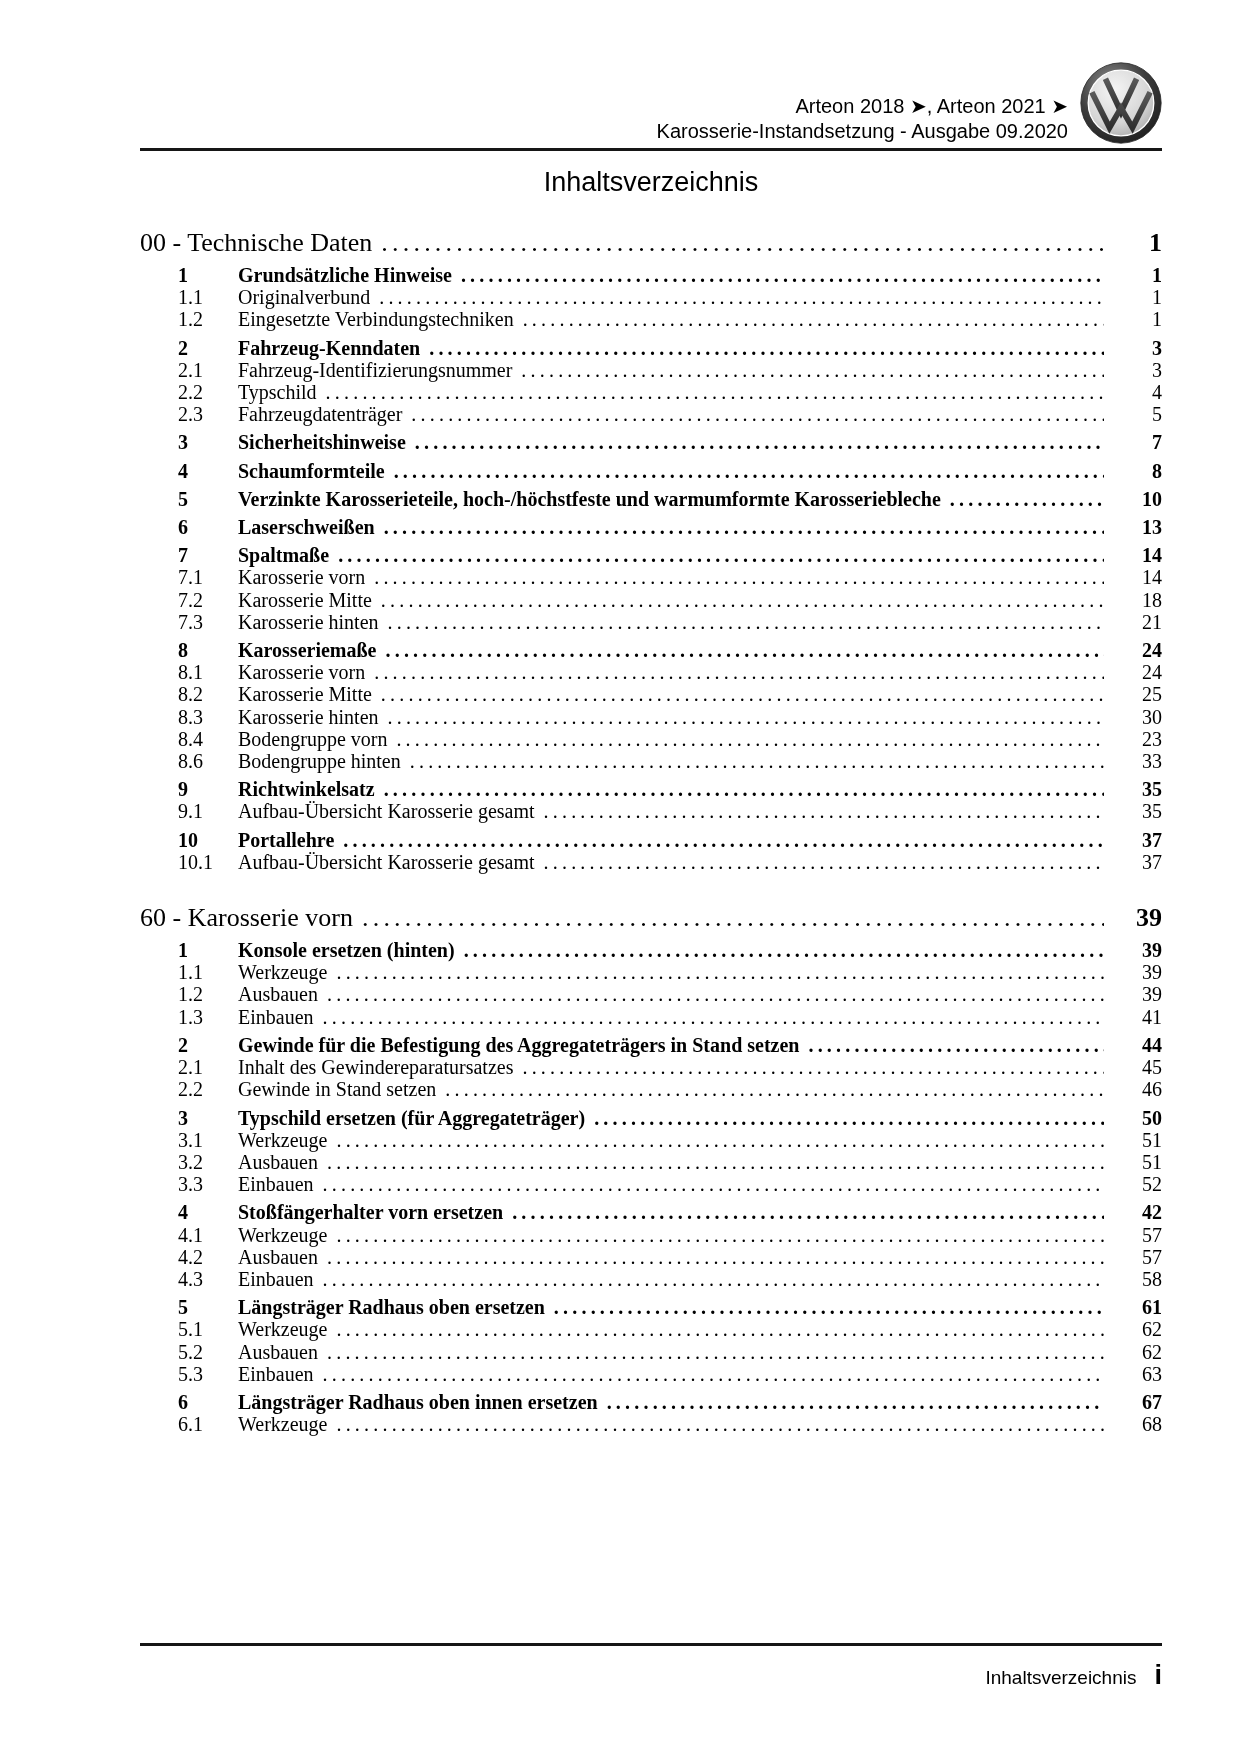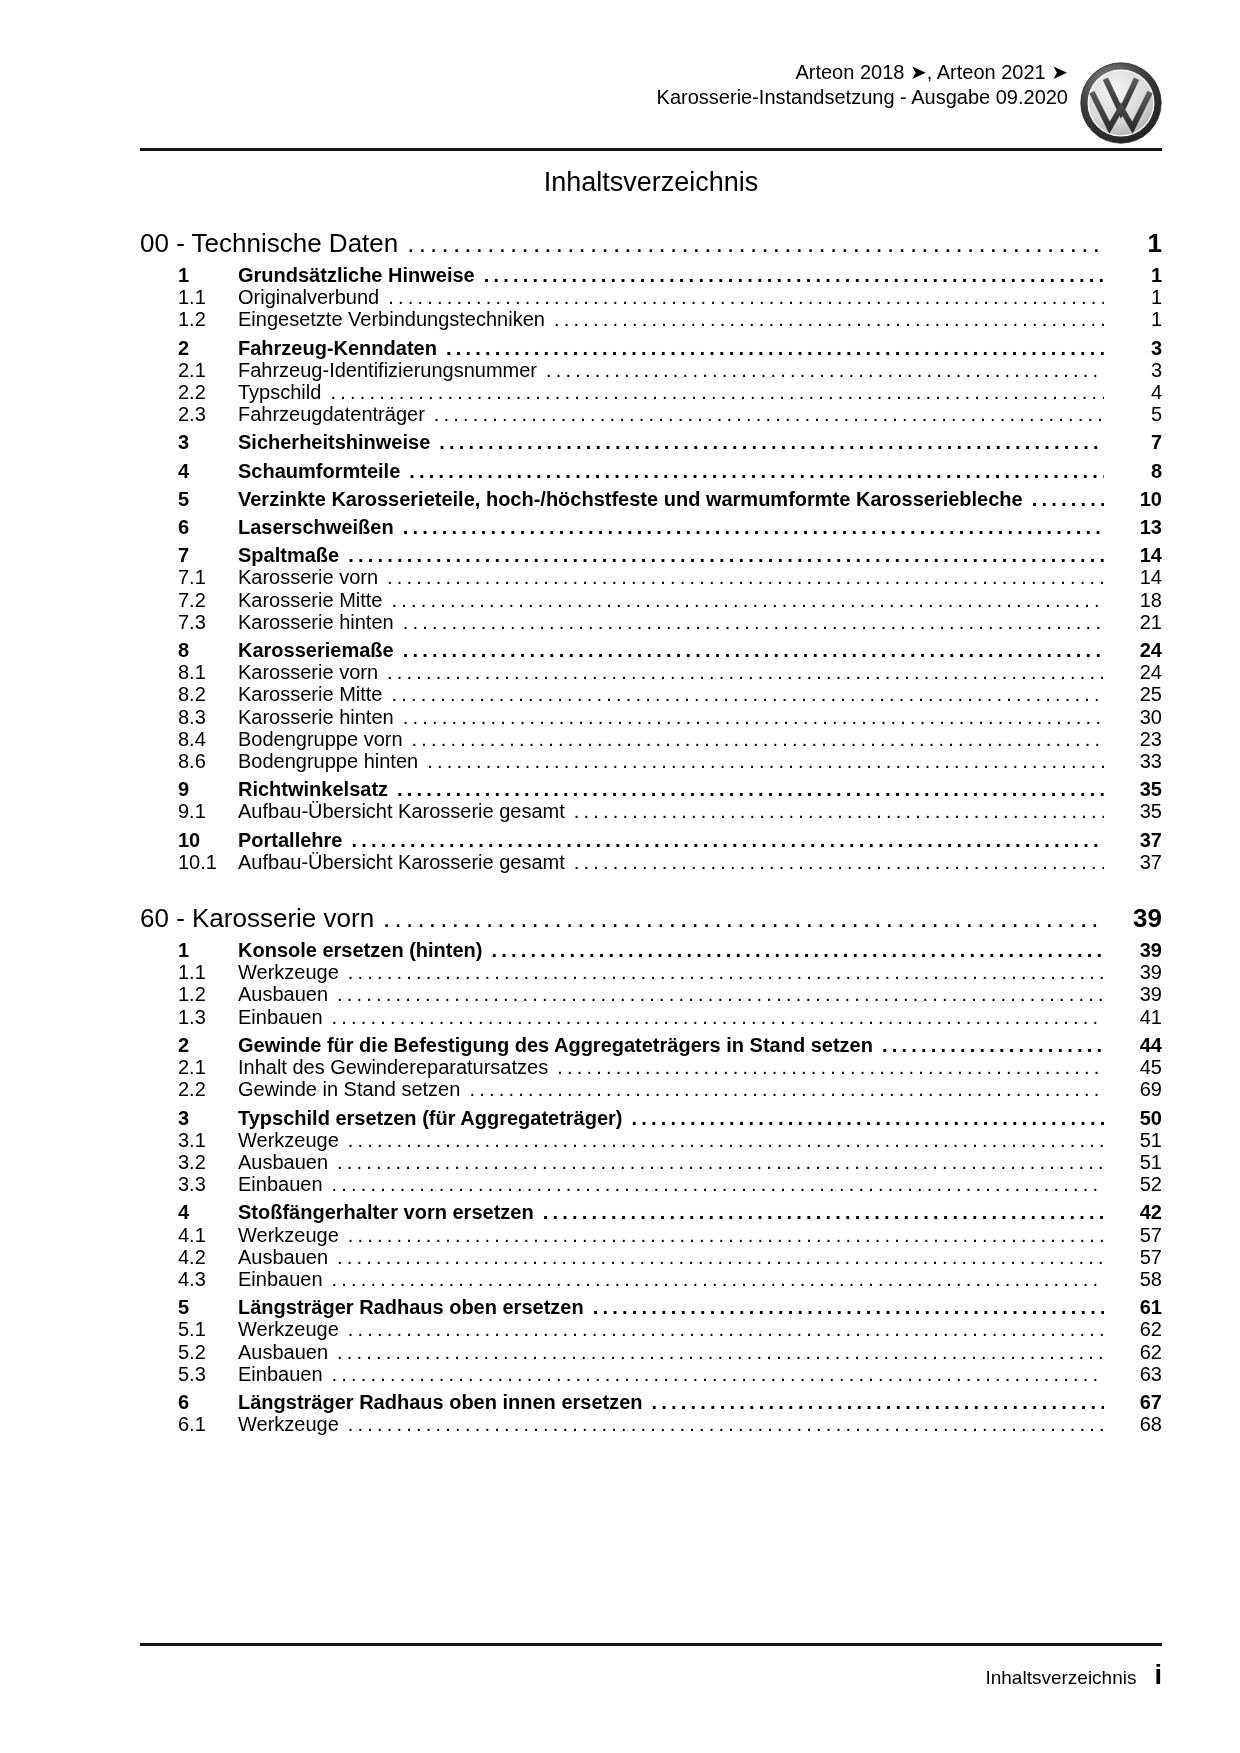--- a/index.html
+++ b/index.html
@@ -7,31 +7,31 @@
     position:relative;
     width:1240px;height:1753px;
     background:#ffffff;
     font-family:"Liberation Sans", sans-serif;
     color:#000;
     overflow:hidden;
   }
   .content{position:absolute;left:140px;right:78px;top:0;}
 
   
-  .header{display:flex;justify-content:flex-end;gap:12px;padding-top:60px;}
+  .header{display:flex;justify-content:flex-end;align-items:flex-end;gap:12px;padding-top:60px;}
   .header-text{text-align:right;font-size:20px;line-height:25px;padding-bottom:2px;}
   .logo{width:82px;height:86px;flex:0 0 auto;}
   .header-rule{border:0;border-top:3px solid #161616;margin:2px 0 0 0;}
 
   
   .doc-title{text-align:center;font-size:27px;font-weight:400;margin-top:16px;}
 
   
   .toc{margin-top:24px;}
-  .row{display:flex;align-items:center;font-size:20px;line-height:22.2px;}
+  .row{display:flex;align-items:center;font-size:20px;line-height:22.2px;font-family:Liberation Serif, serif;}
   .row .num{flex:0 0 60px;}
   .row.l2{padding-left:38px;}
   .row.section{font-weight:bold;margin-top:6px;}
   .row.section .dots{font-weight:bold;}
   .row.chapter{font-size:26px;line-height:30px;margin-top:30px;margin-bottom:4px;}
   .row.chapter .page-num{font-weight:bold;font-size:26px;}
   .title{flex:0 0 auto;white-space:nowrap;}
   .dots{flex:1 1 auto;overflow:hidden;white-space:nowrap;margin:0 10px 0 9px;font-weight:normal;}
   .dots::after{
     content:"........................................................................................................................................................................";
@@ -279,21 +279,21 @@
         <div class="row sub l2">
           <span class="num">2.1</span>
           <span class="title">Inhalt des Gewindereparatursatzes</span>
           <span class="dots"></span>
           <span class="page-num">45</span>
         </div>
         <div class="row sub l2">
           <span class="num">2.2</span>
           <span class="title">Gewinde in Stand setzen</span>
           <span class="dots"></span>
-          <span class="page-num">69</span>
+          <span class="page-num">46</span>
         </div>
         <div class="row section l2">
           <span class="num">3</span>
           <span class="title">Typschild ersetzen (für Aggregateträger)</span>
           <span class="dots"></span>
           <span class="page-num">50</span>
         </div>
         <div class="row sub l2">
           <span class="num">3.1</span>
           <span class="title">Werkzeuge</span>

